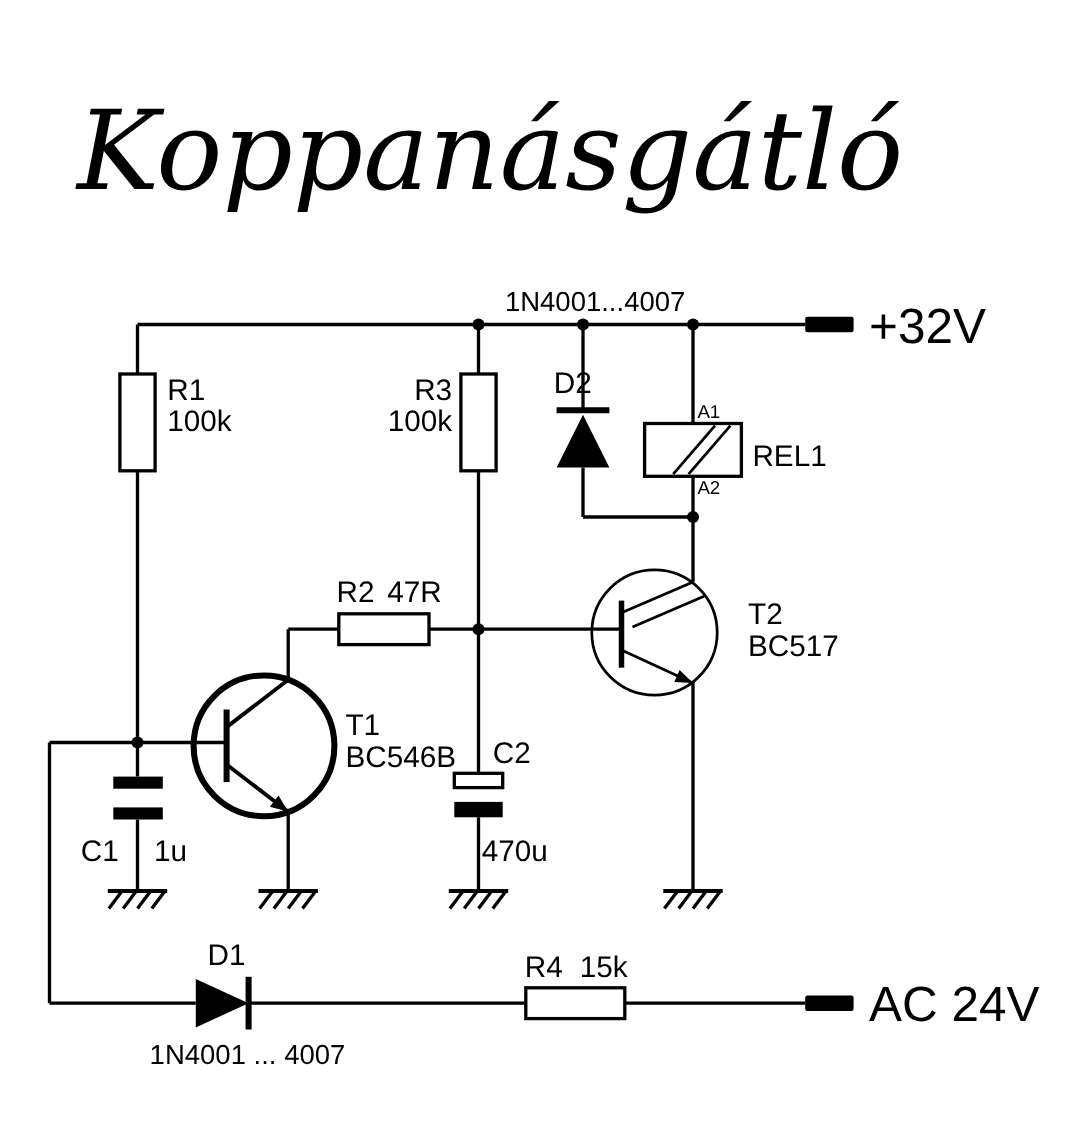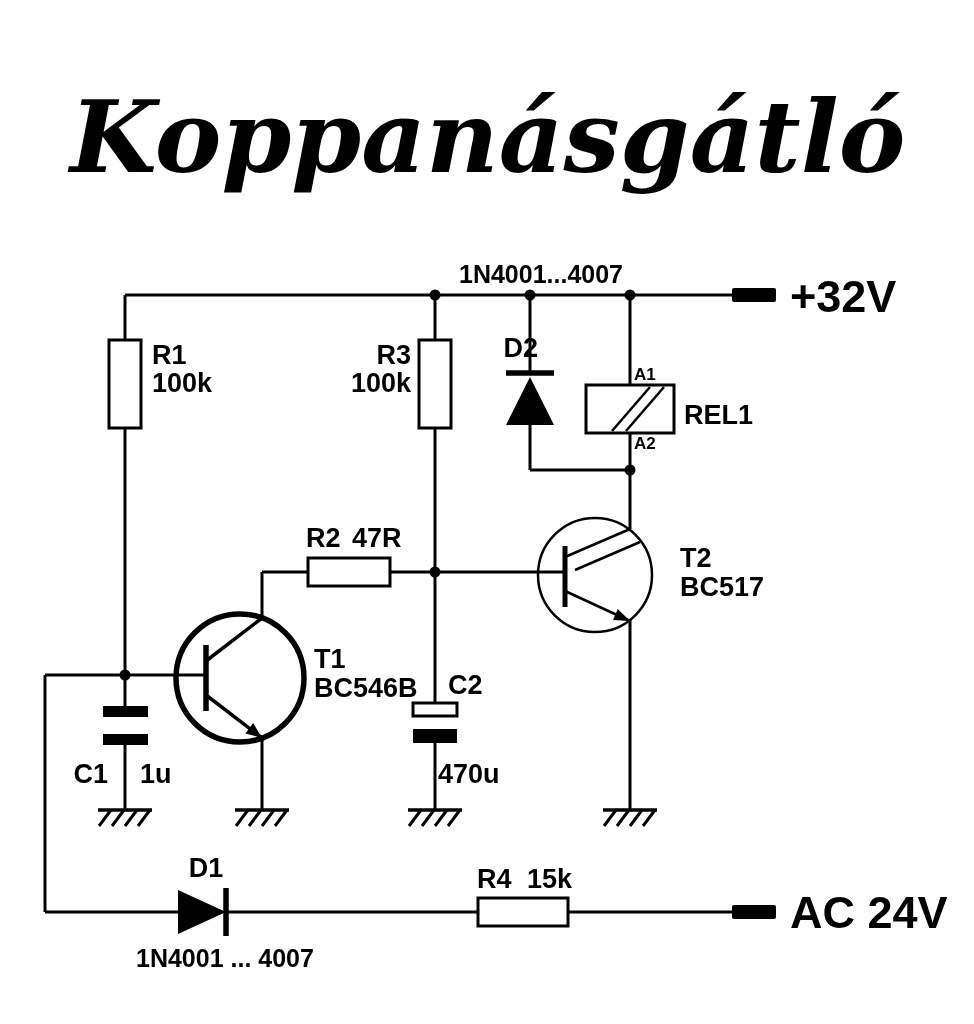--- a/index.html
+++ b/index.html
@@ -1,16 +1,16 @@
 <!DOCTYPE html>
 <html><head>
 <meta charset="utf-8">
 <style>
   html,body{margin:0;padding:0;background:#ffffff;}
-  .stage{width:974px;height:1024px;position:relative;background:#fff;overflow:hidden;font-weight:bold;}
+  .stage{width:974px;height:1024px;position:relative;background:#fff;overflow:hidden;}
   svg{display:block;}
   text{fill:#000;}
   .title-text{font-family:"DejaVu Serif",serif;font-style:italic;font-size:100px;}
   .lbl{font-family:"Liberation Sans",sans-serif;font-size:27px;}
   .big{font-family:"Liberation Sans",sans-serif;font-size:45px;}
   .note{font-family:"Liberation Sans",sans-serif;font-size:25px;}
   .tiny{font-family:"Liberation Sans",sans-serif;font-size:17px;}
   .wire{stroke:#000;stroke-width:3;fill:none;}
   .body-outline{fill:#fff;stroke:#000;stroke-width:3;}
   .solid{fill:#000;stroke:none;}

